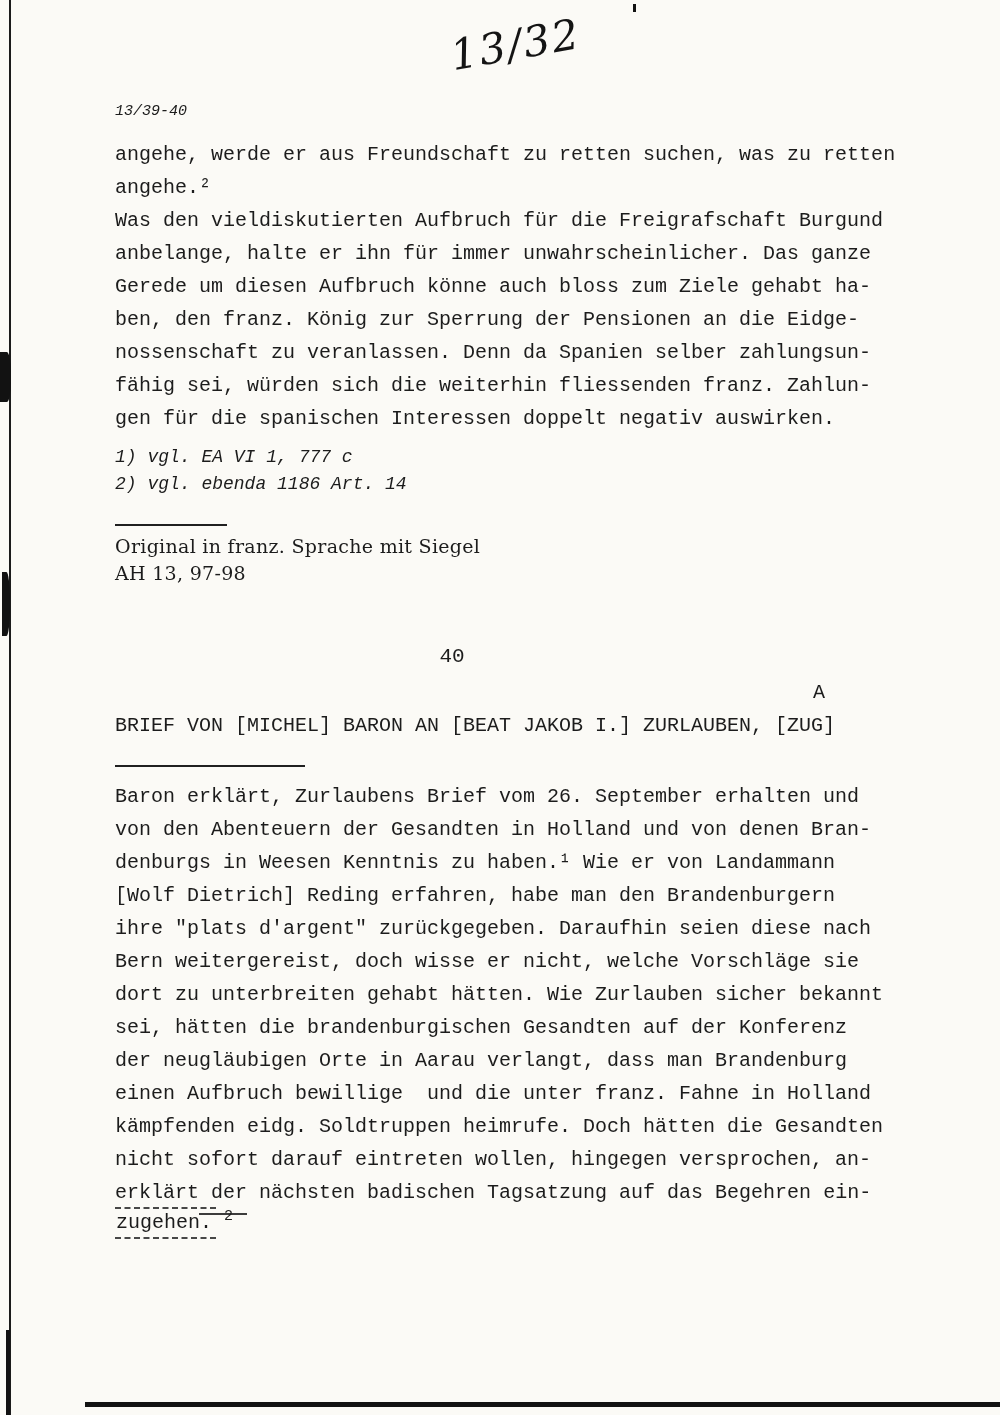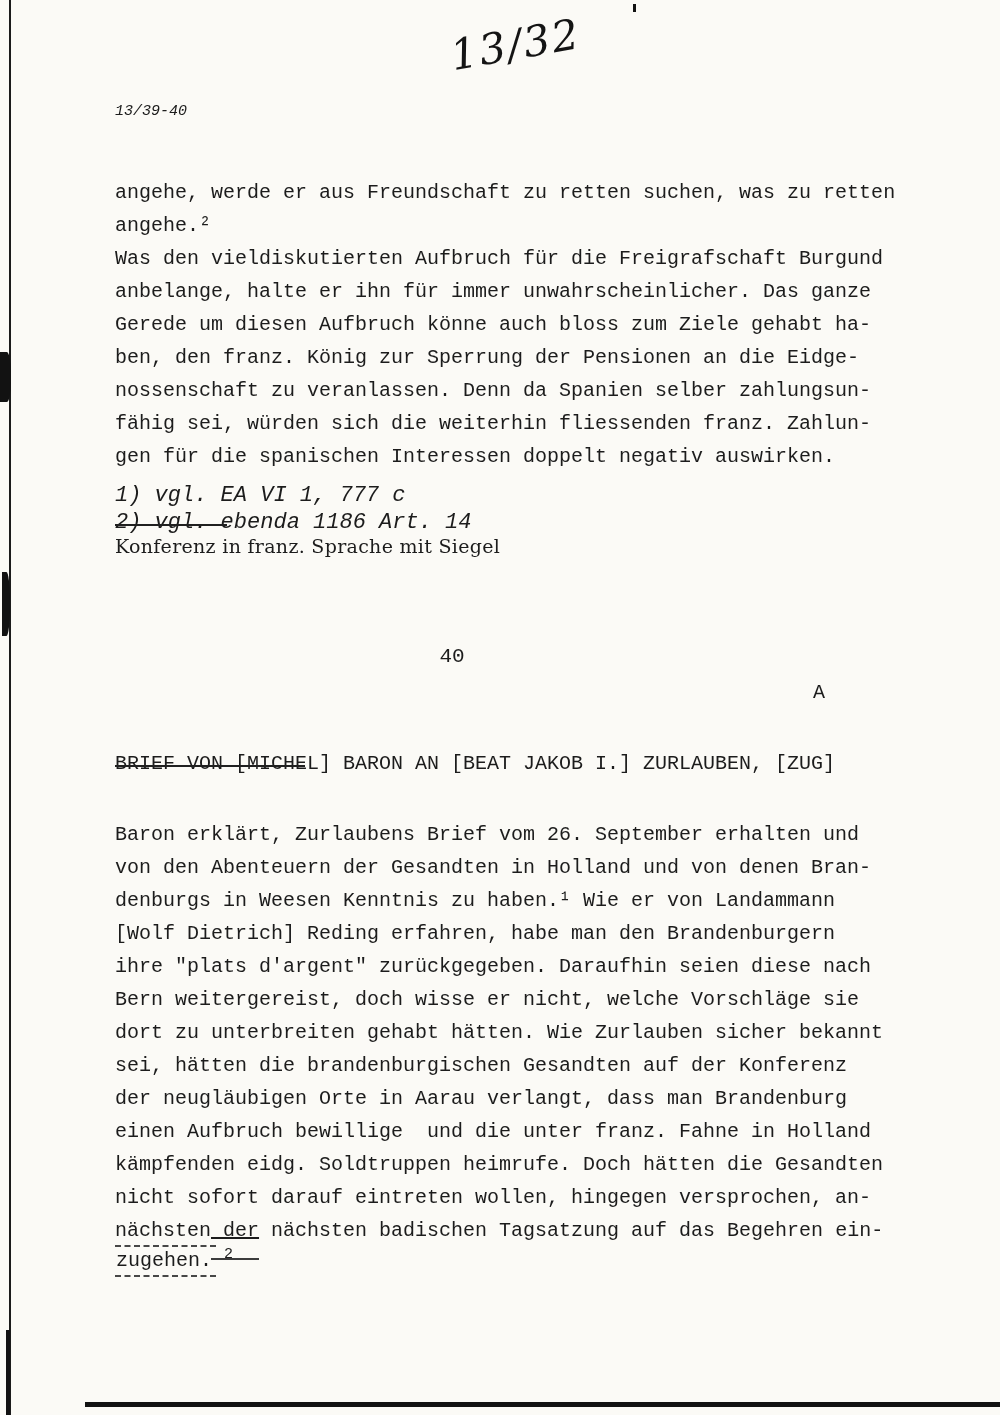--- a/index.html
+++ b/index.html
@@ -13,24 +13,23 @@
     overflow: hidden;
     font-family: "Liberation Mono", "DejaVu Sans Mono", monospace;
     color: #1c1c1c;
   }
   .block {
     position: absolute;
     left: 115px;
     font-size: 20px;
     line-height: 33px;
     white-space: pre;
-    margin-top: 38px;
   }
   .tline { white-space: pre; }
-  .footnotes { font-style: italic; font-size: 22px; line-height: 27px; }
+  .footnotes { font-style: italic; font-size: 18px; line-height: 27px; }
   .pageref {
     position: absolute; left: 115px; top: 103px;
     font-style: italic; font-size: 15px;
   }
   .handwritten {
     position: absolute; left: 450px; top: 20px;
     font-family: "DejaVu Serif", "Liberation Serif", serif;
     font-style: italic; font-size: 42px; letter-spacing: 2px;
     transform: rotate(-10deg); color: #141414;
   }
@@ -38,21 +37,21 @@
   .source {
     position: absolute; left: 115px; top: 533px;
     font-family: "DejaVu Serif", "Liberation Serif", serif;
     font-size: 19px; line-height: 27px; letter-spacing: 0.3px;
   }
   .docnum {
     position: absolute; left: 0; top: 645px; width: 904px;
     text-align: center; font-size: 21px;
   }
   .marginal { position: absolute; left: 813px; top: 676px; font-size: 20px; line-height: 33px; }
-  .pencil-underline { border-bottom: 2px solid #3c3c3c; padding-bottom: 16px; text-decoration: underline; }
+  .pencil-underline { border-bottom: 2px solid #3c3c3c; padding-bottom: 9px; }
   .dashed-mark {
     display: inline-block;
     border-top: 2px dashed #474747;
     border-bottom: 2px dashed #474747;
     padding: 1px 4px 1px 1px;
     line-height: 26px;
   }
   .supref { font-size: 15px; position: relative; top: -8px; margin-left: 8px; }
   .artifact { position: absolute; background: #121212; }
   .edge-line   { left: 9px;   top: 0;      width: 2px;  height: 1415px; background: #1b1b1b; }
@@ -79,27 +78,28 @@
   <div class="pageref">13/39-40</div>
 
   <div class="block" style="top:138px"><div class="tline">angehe, werde er aus Freundschaft zu retten suchen, was zu retten</div><div class="tline">angehe.²</div></div>
   <div class="block" style="top:204px"><div class="tline">Was den vieldiskutierten Aufbruch für die Freigrafschaft Burgund</div><div class="tline">anbelange, halte er ihn für immer unwahrscheinlicher. Das ganze</div><div class="tline">Gerede um diesen Aufbruch könne auch bloss zum Ziele gehabt ha-</div><div class="tline">ben, den franz. König zur Sperrung der Pensionen an die Eidge-</div><div class="tline">nossenschaft zu veranlassen. Denn da Spanien selber zahlungsun-</div><div class="tline">fähig sei, würden sich die weiterhin fliessenden franz. Zahlun-</div><div class="tline">gen für die spanischen Interessen doppelt negativ auswirken.</div></div>
 
   <div class="block footnotes" style="top:444px"><div class="tline">1) vgl. EA VI 1, 777 c</div><div class="tline">2) vgl. ebenda 1186 Art. 14</div></div>
 
   <div class="rule" style="top:524px; width:112px"></div>
 
   <div class="source">
-    <div>Konferenz in franz. Sprache mit Siegel</div>
+    <div>Original in franz. Sprache mit Siegel</div>
+    <div>AH 13, 97-98</div>
   </div>
 
   <div class="docnum">40</div>
   <div class="marginal">A</div>
   <div class="block" style="top:709px">BRIEF VON [MICHEL] BARON AN [BEAT JAKOB I.] ZURLAUBEN, [ZUG]</div>
   <div class="rule" style="top:765px; width:190px"></div>
 
   <div class="block" style="top:780px"><div class="tline">Baron erklärt, Zurlaubens Brief vom 26. September erhalten und</div><div class="tline">von den Abenteuern der Gesandten in Holland und von denen Bran-</div><div class="tline">denburgs in Weesen Kenntnis zu haben.¹ Wie er von Landammann</div><div class="tline">[Wolf Dietrich] Reding erfahren, habe man den Brandenburgern</div><div class="tline">ihre "plats d'argent" zurückgegeben. Daraufhin seien diese nach</div><div class="tline">Bern weitergereist, doch wisse er nicht, welche Vorschläge sie</div><div class="tline">dort zu unterbreiten gehabt hätten. Wie Zurlauben sicher bekannt</div><div class="tline">sei, hätten die brandenburgischen Gesandten auf der Konferenz</div><div class="tline">der neugläubigen Orte in Aarau verlangt, dass man Brandenburg</div><div class="tline">einen Aufbruch bewillige  und die unter franz. Fahne in Holland</div><div class="tline">kämpfenden eidg. Soldtruppen heimrufe. Doch hätten die Gesandten</div><div class="tline">nicht sofort darauf eintreten wollen, hingegen versprochen, an-</div></div>
 
-  <div class="block" style="top:1176px"><span>nächsten</span><span class="pencil-underline"> der</span><span> nächsten badischen Tagsatzung auf das Begehren ein-</span></div>
+  <div class="block" style="top:1176px"><span>erklärt</span><span class="pencil-underline"> der</span><span> nächsten badischen Tagsatzung auf das Begehren ein-</span></div>
 
   <div class="block" style="top:1206px"><span class="dashed-mark">zugehen.</span><span class="supref">2</span></div>
 
 </div>
 
 </body></html>

